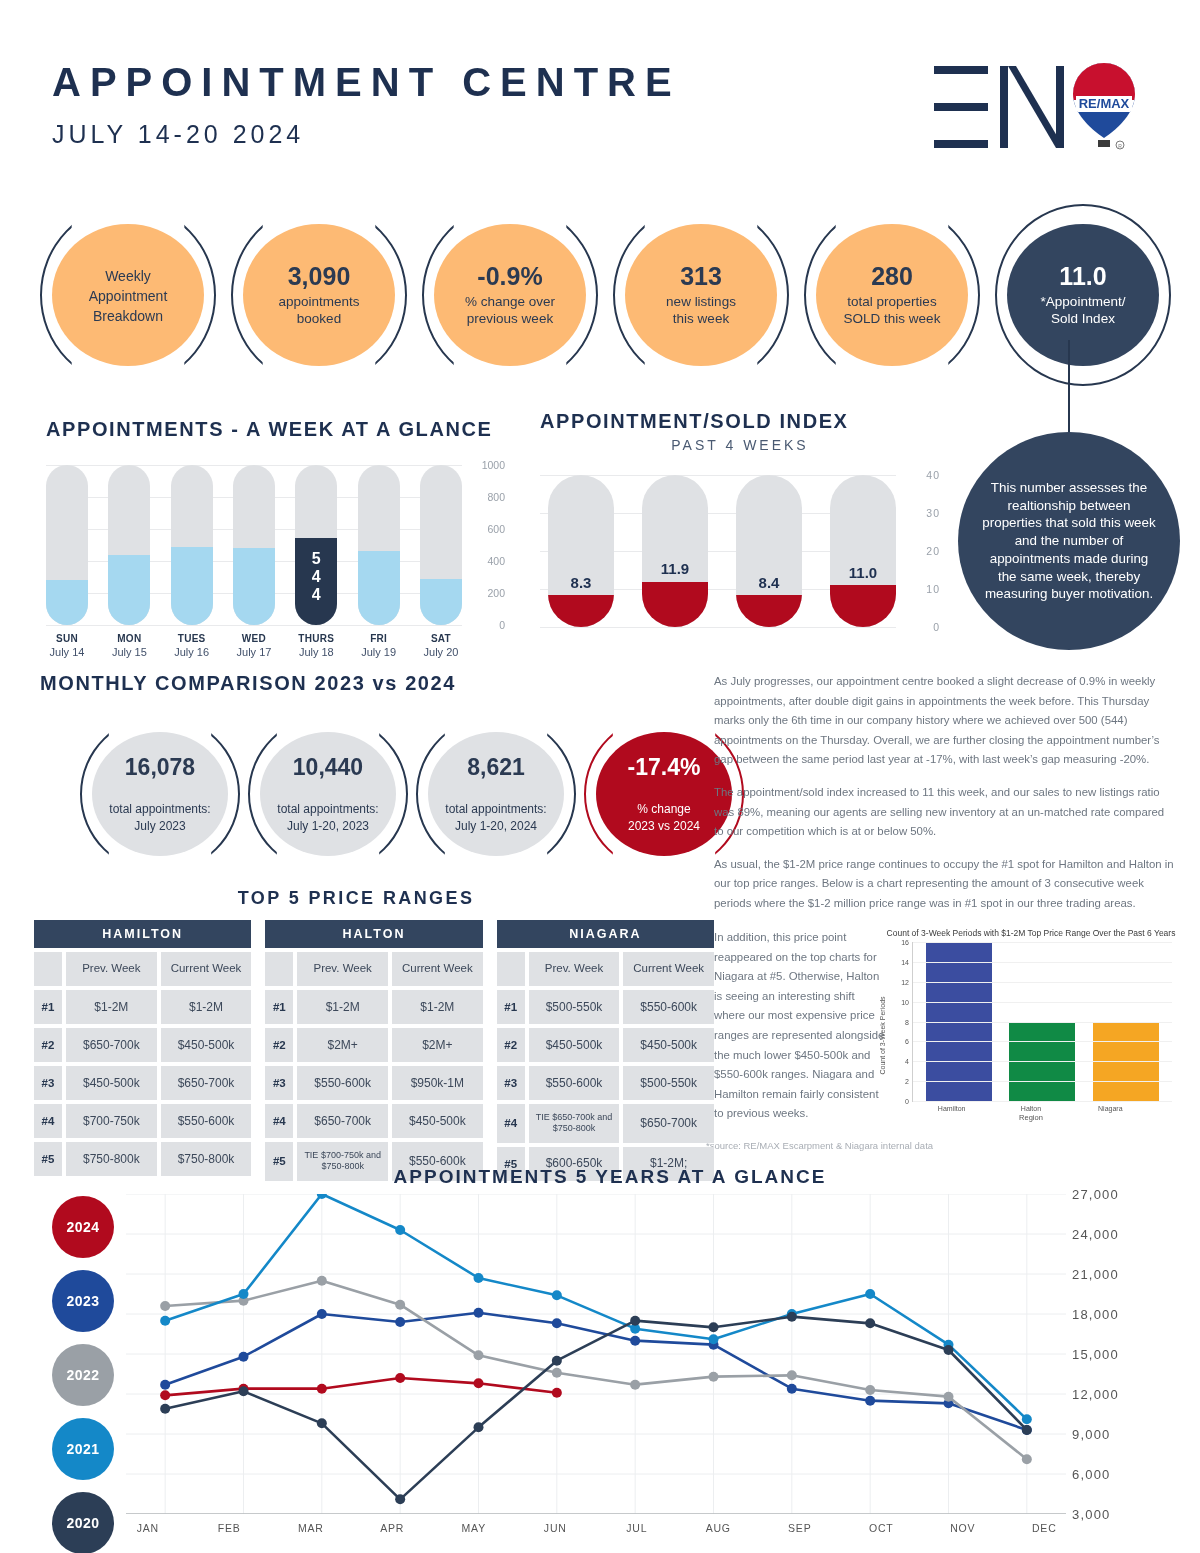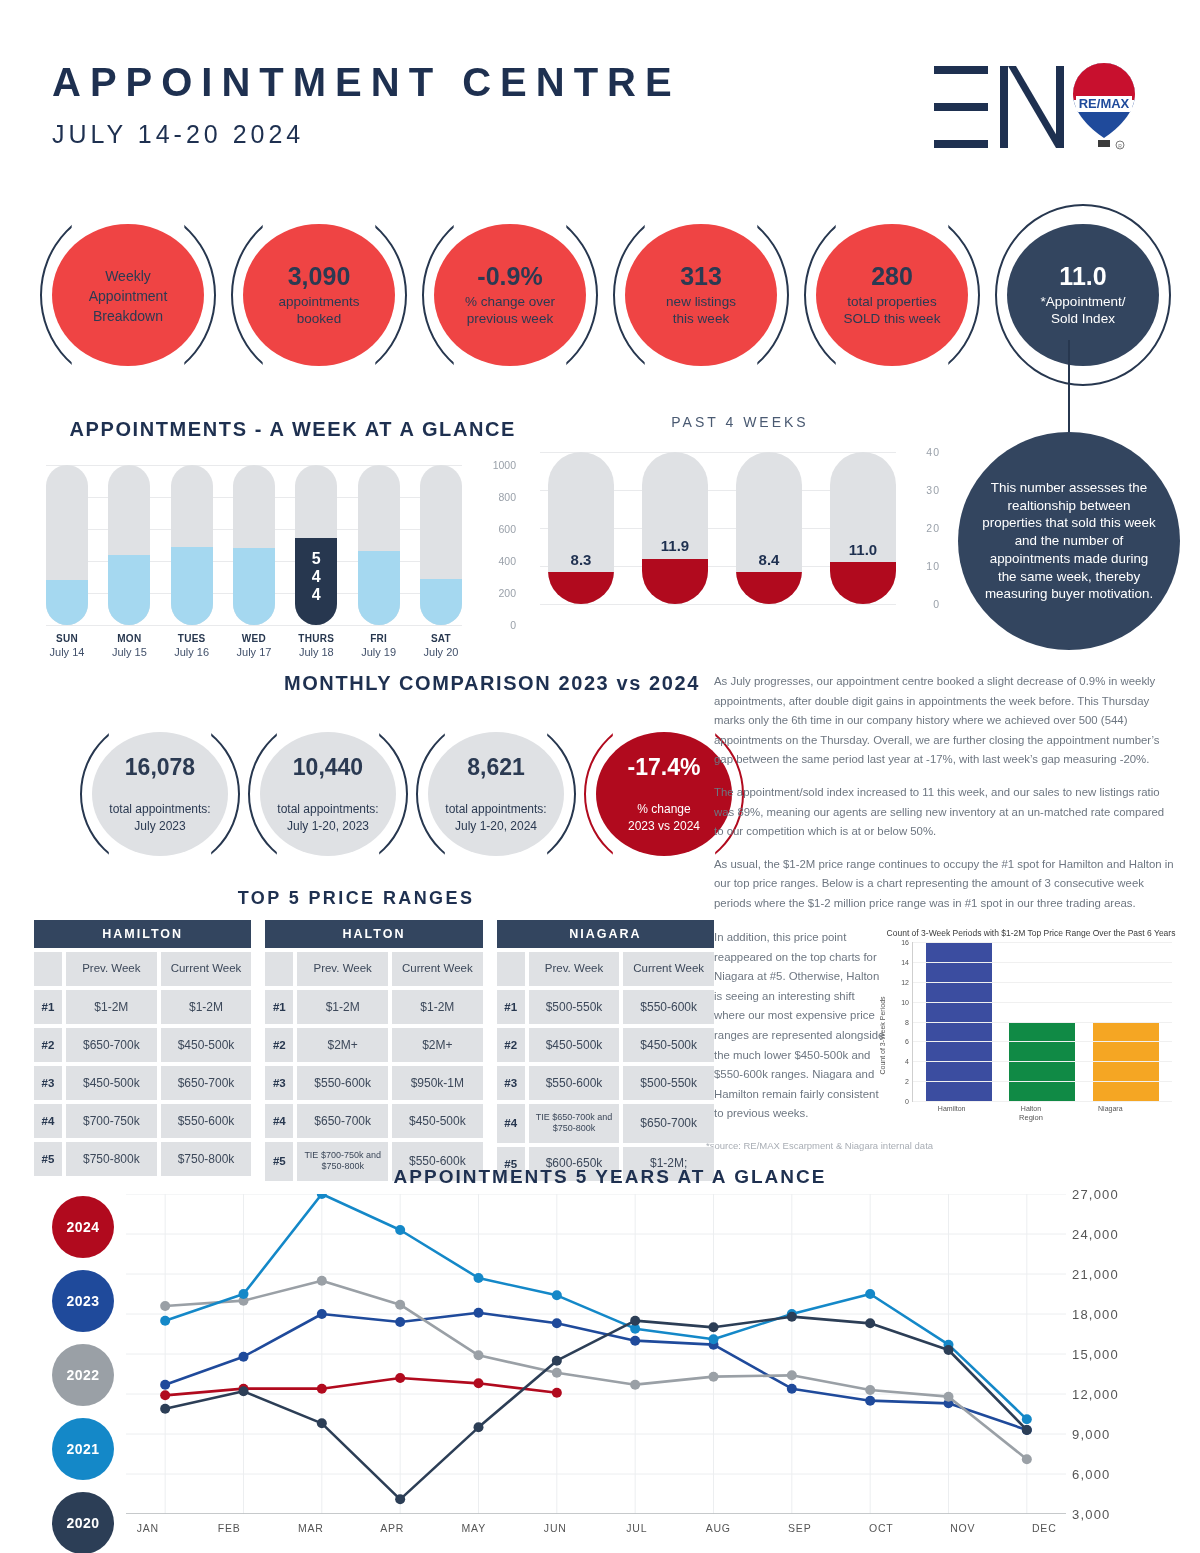--- a/index.html
+++ b/index.html
@@ -29,61 +29,61 @@
   .stat { position: absolute; top: 0; width: 176px; height: 182px; }
   .stat .ring {
     position: absolute; inset: 0;
     border: 2px solid #27374f; border-radius: 50%;
     clip-path: polygon(0% 0%, 18% 0%, 18% 100%, 0% 100%, 0 0,
                        100% 0, 82% 0, 82% 100%, 100% 100%, 100% 0);
   }
   .stat .ring.full { clip-path: none; }
   .stat .disc {
     position: absolute; left: 12px; top: 20px; right: 12px; bottom: 20px;
-    background: #ef4444; border-radius: 50%;
+    background: #fdba74; border-radius: 50%;
     display: flex; flex-direction: column; align-items: center; justify-content: center;
     text-align: center; padding: 0 14px;
   }
   .stat .disc.dark { background: #33455f; color: #fff; }
   .stat .big { font-size: 25px; font-weight: 700; line-height: 1.15; }
   .stat .lbl { font-size: 13.5px; line-height: 1.3; font-weight: 400; margin-top: 2px; }
   .stat .lbl.only { font-size: 14px; line-height: 1.45; }
 
   
   #stem { position: absolute; left: 1068px; top: 340px; width: 2px; height: 115px; background: #27374f; }
   #callout {
     position: absolute; left: 958px; top: 432px; width: 222px; height: 218px;
     background: #33455f; border-radius: 50%; color: #fff;
     display: flex; align-items: center; justify-content: center; text-align: center;
     padding: 0 22px; font-size: 13.4px; line-height: 1.32;
   }
 
   
   .sec-head {
     font-size: 20px; font-weight: 700; letter-spacing: 1.6px; color: #1e3050;
-    text-align: right;
+    text-align: left;
   }
   .sec-sub { font-size: 14px; letter-spacing: 3px; color: #4a5a72; text-align: center; margin-top: 4px; }
 
   
   #week { position: absolute; left: 46px; top: 418px; width: 470px; }
   #week .plot { position: relative; height: 160px; margin-top: 24px; }
   #week .bars { position: absolute; left: 0; top: 0; right: 54px; bottom: 0; display: flex; justify-content: space-between; }
   .wbar { position: relative; width: 42px; height: 100%; background: #dfe1e4; border-radius: 21px; overflow: hidden; }
   .wfill { position: absolute; left: 0; right: 0; bottom: 0; background: #a5d8f0; }
   .wbar.hi { background: #dfe1e4; }
   .wbar.hi .wfill { background: #27374f; color: #fff; }
   .wfill .vtxt {
     position: absolute; left: 0; right: 0; top: 12px; text-align: center;
     font-size: 16px; font-weight: 700; color: #fff; line-height: 1.12;
   }
   #week .grid { position: absolute; left: 0; right: 54px; top: 0; bottom: 0; }
   #week .gl { position: absolute; left: 0; right: 0; height: 1px; background: #e9eaec; }
   #week .yax { position: absolute; right: 0; top: 0; bottom: 0; width: 50px; }
-  #week .yt { position: absolute; right: 0; font-size: 10.5px; color: #9aa1aa; transform: translateY(-50%); }
+  #week .yt { position: absolute; right: 11px; font-size: 10.5px; color: #9aa1aa; transform: translateY(-50%); }
   #week .xax { position: relative; margin-top: 8px; display: flex; justify-content: space-between; padding-right: 54px; }
   #week .xc { width: 42px; text-align: center; }
   #week .xd { font-size: 10px; font-weight: 700; color: #27374f; letter-spacing: .3px; }
   #week .xs { font-size: 11px; color: #41506a; margin-top: 2px; }
 
   
   #idx { position: absolute; left: 540px; top: 410px; width: 400px; }
   #idx .plot { position: relative; height: 152px; margin-top: 22px; }
   #idx .bars { position: absolute; left: 8px; top: 0; right: 44px; bottom: 0; display: flex; justify-content: space-between; }
   .ibar { position: relative; width: 66px; height: 100%; background: #dfe1e4; border-radius: 33px; overflow: hidden; }
@@ -315,20 +315,21 @@
         <div class="xs">July 19</div>
       </div>
       <div class="xc">
         <div class="xd">SAT</div>
         <div class="xs">July 20</div>
       </div>
     </div>
 </div>
 
 <div id="idx">
+  <div class="sec-head">APPOINTMENT/SOLD INDEX</div>
   <div class="sec-sub">PAST 4 WEEKS</div>
   <div class="plot">
     <div class="grid">
         <div class="gl" style="top: 100%;"></div>
         <div class="gl" style="top: 75%;"></div>
         <div class="gl" style="top: 50%;"></div>
         <div class="gl" style="top: 25%;"></div>
         <div class="gl" style="top: 0%;"></div>
       </div>
     <div class="bars">

